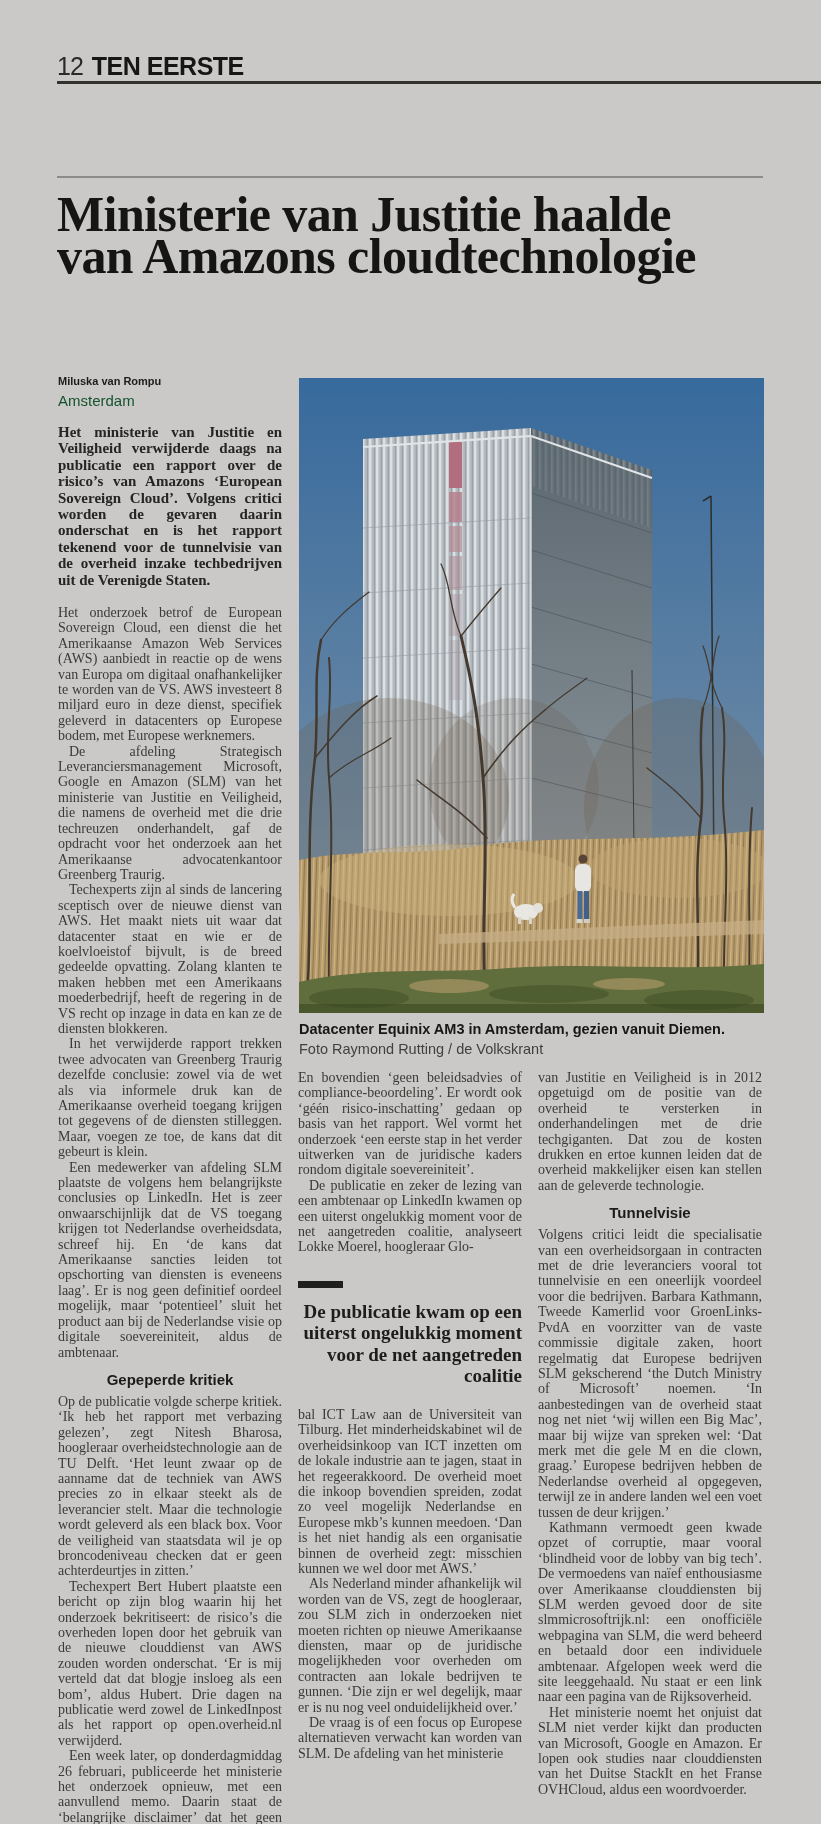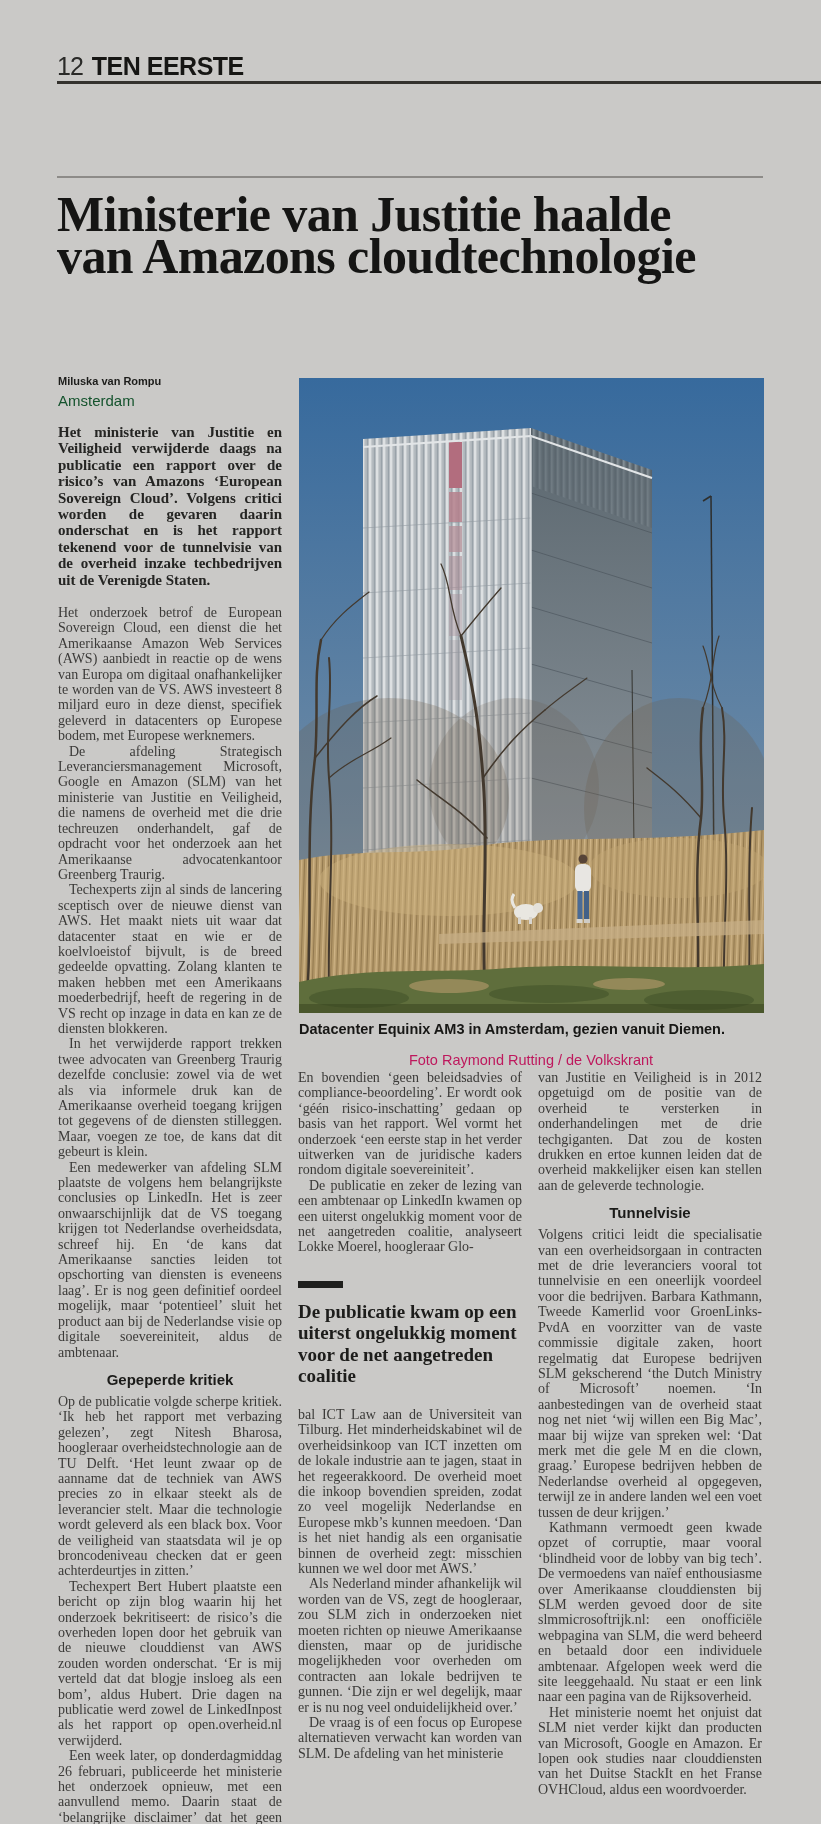--- a/index.html
+++ b/index.html
@@ -35,32 +35,32 @@
        color:#3b3a38;hyphens:auto;-webkit-hyphens:auto}
   #col1{left:58px;top:605px}
   #col2{left:298px;top:1070px}
   #col3{left:538px;top:1070px}
   .col p{margin:0}
   .col p.indent{text-indent:11px}
   .subhead{font-family:"Liberation Sans",sans-serif;font-weight:700;font-size:15px;
            color:#1b1b19;margin:11px 0 5px;text-align:center;line-height:18px}
 
   
-  .pullquote{margin:26px 0 20px;text-align:left}
+  .pullquote{margin:26px 0 20px;text-align:right}
   .pullquote .bar{width:45px;height:7px;background:#1f1f1d;margin:0 0 13px}
   .pullquote .q{font-size:19px;line-height:21.5px;font-weight:700;color:#1d1d1b;
                 font-family:"Liberation Serif",serif}
 
   
   #photo{left:299px;top:378px;width:465px;height:635px}
   #photo svg{display:block;width:465px;height:635px}
   #caption-block{left:299px;top:1020px;width:464px;font-family:"Liberation Sans",sans-serif;
                  font-size:14.5px;line-height:19px}
   #caption-block .cap{font-weight:700;color:#171715}
-  #caption-block .credit{text-align:center;color:#be185d;margin-top:12px}
+  #caption-block .credit{text-align:left;color:#404040;margin-top:1px}
 </style>
 </head>
 <body>
 
 <div id="page">
 
   <div class="abs" id="masthead">
     <span id="page-number">12</span>
     <span id="section-name">TEN EERSTE</span>
   </div>

